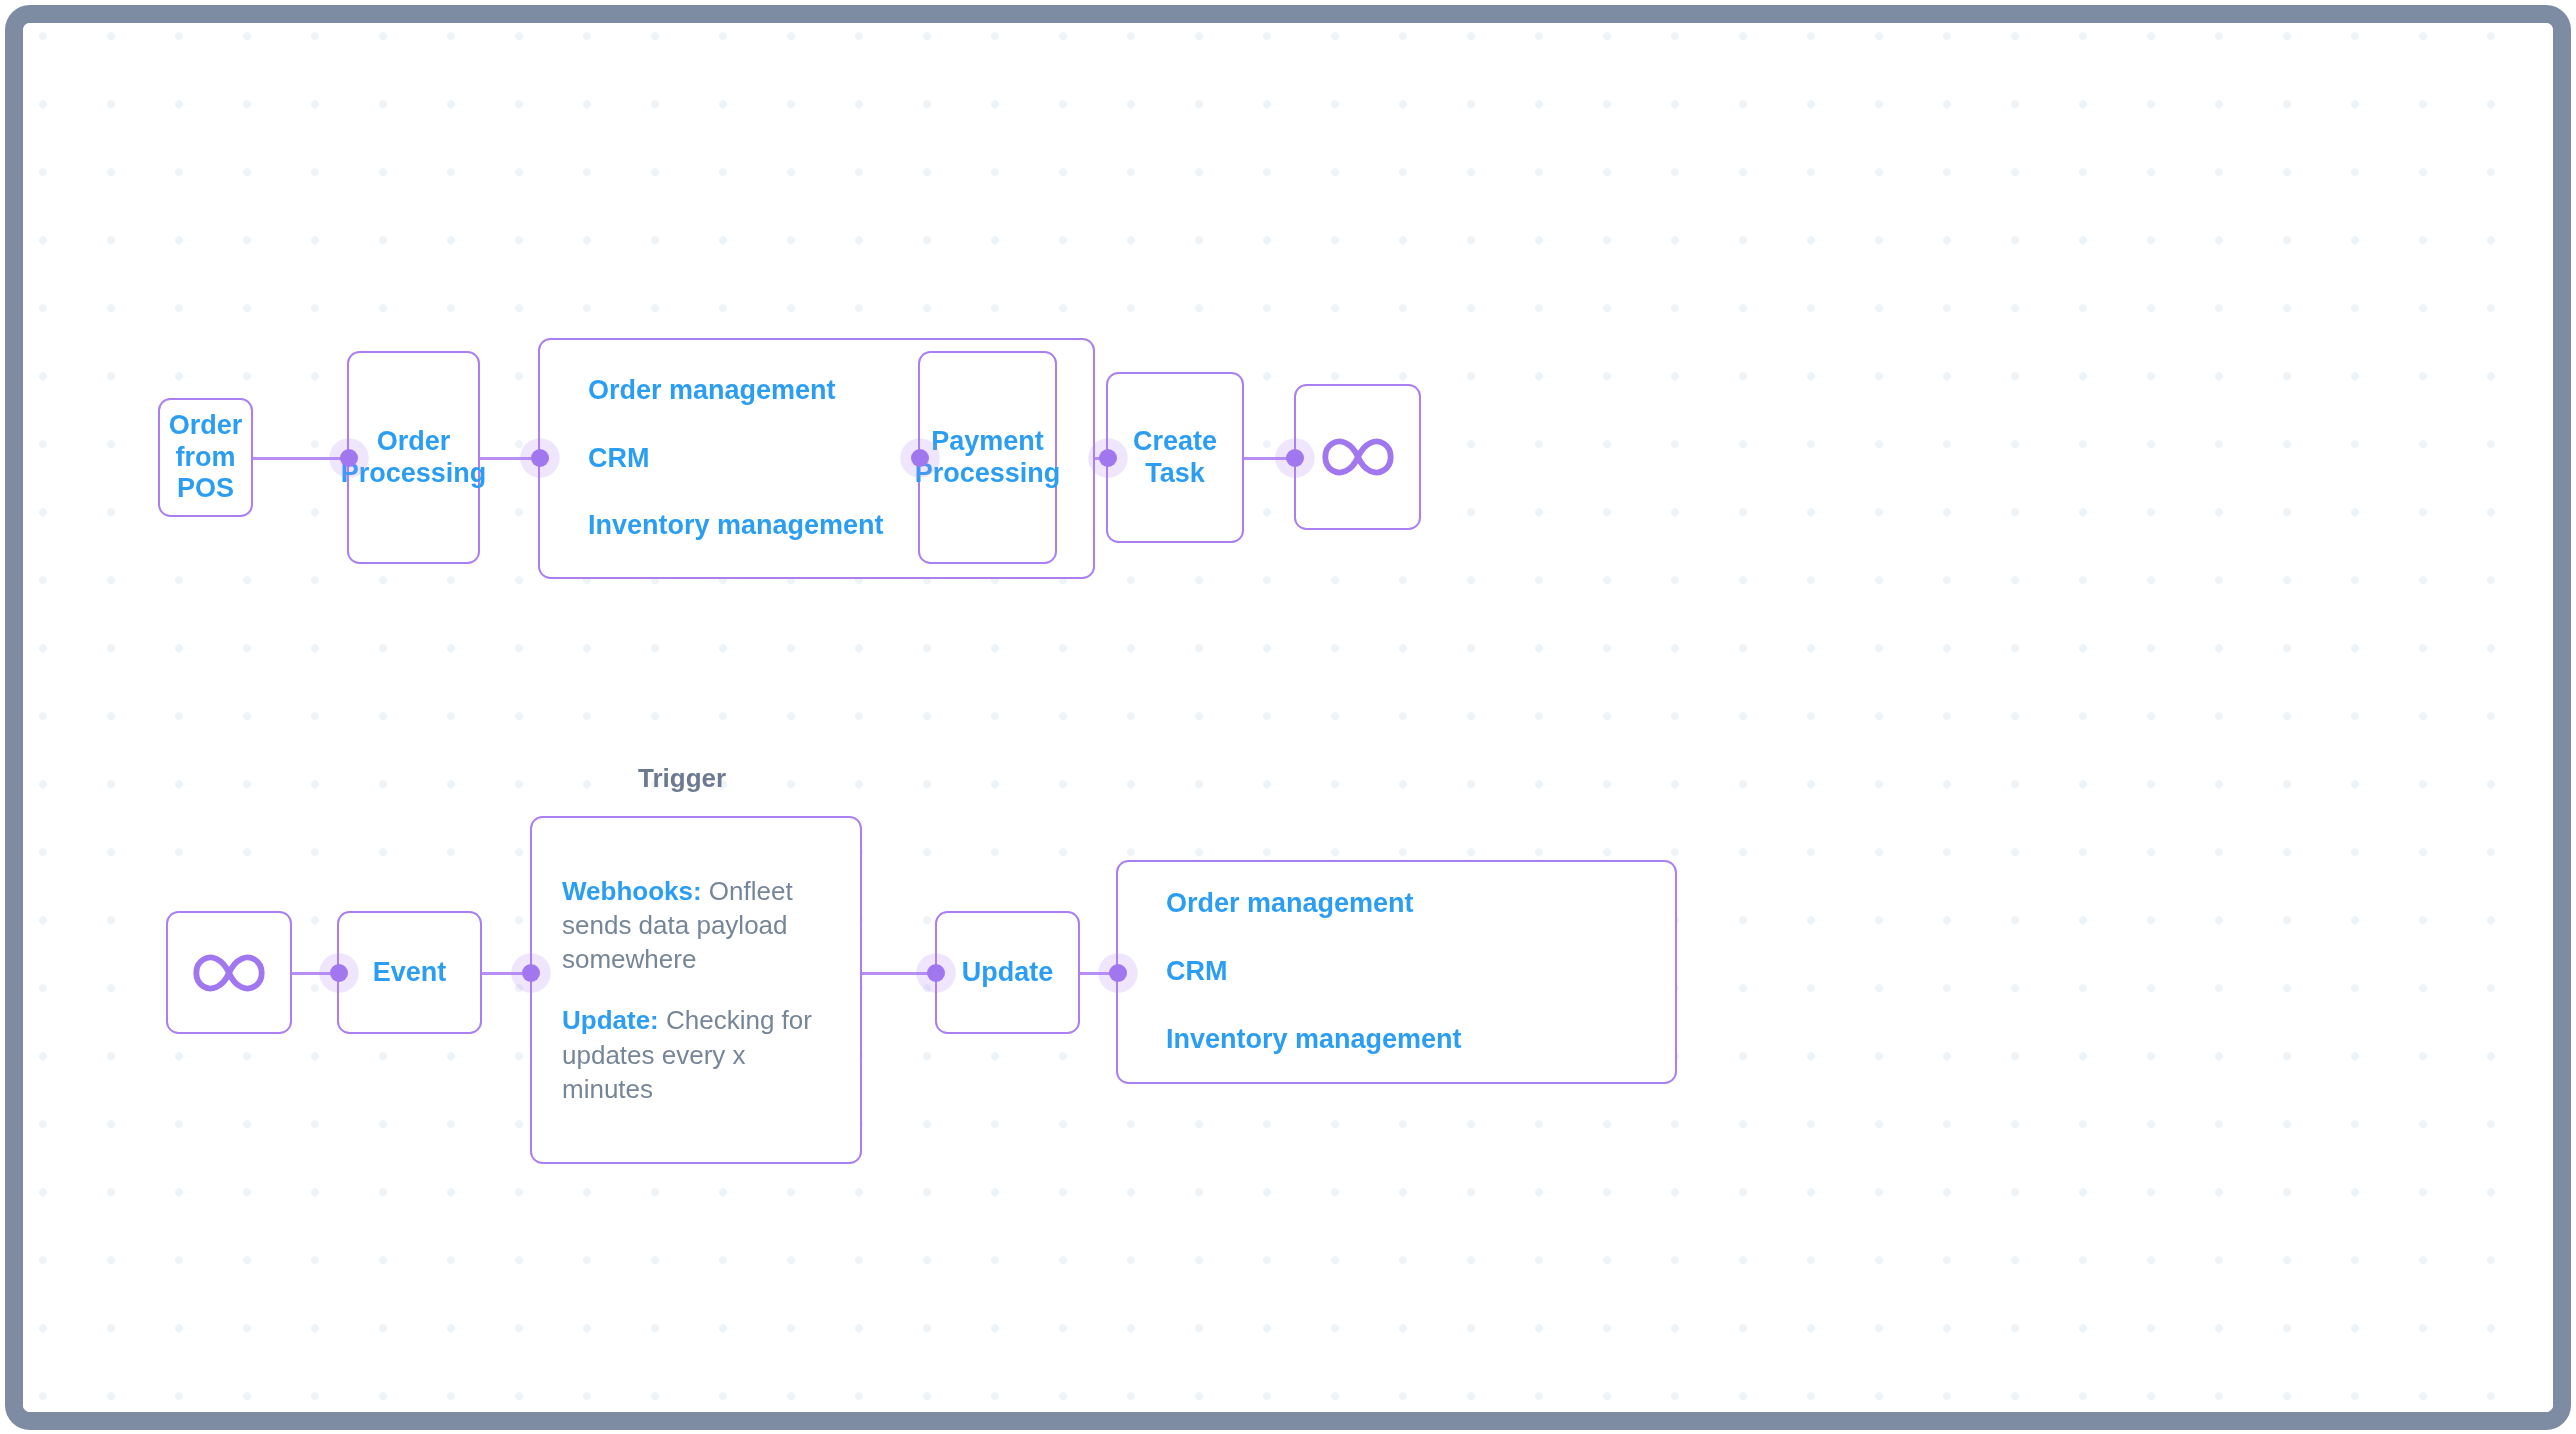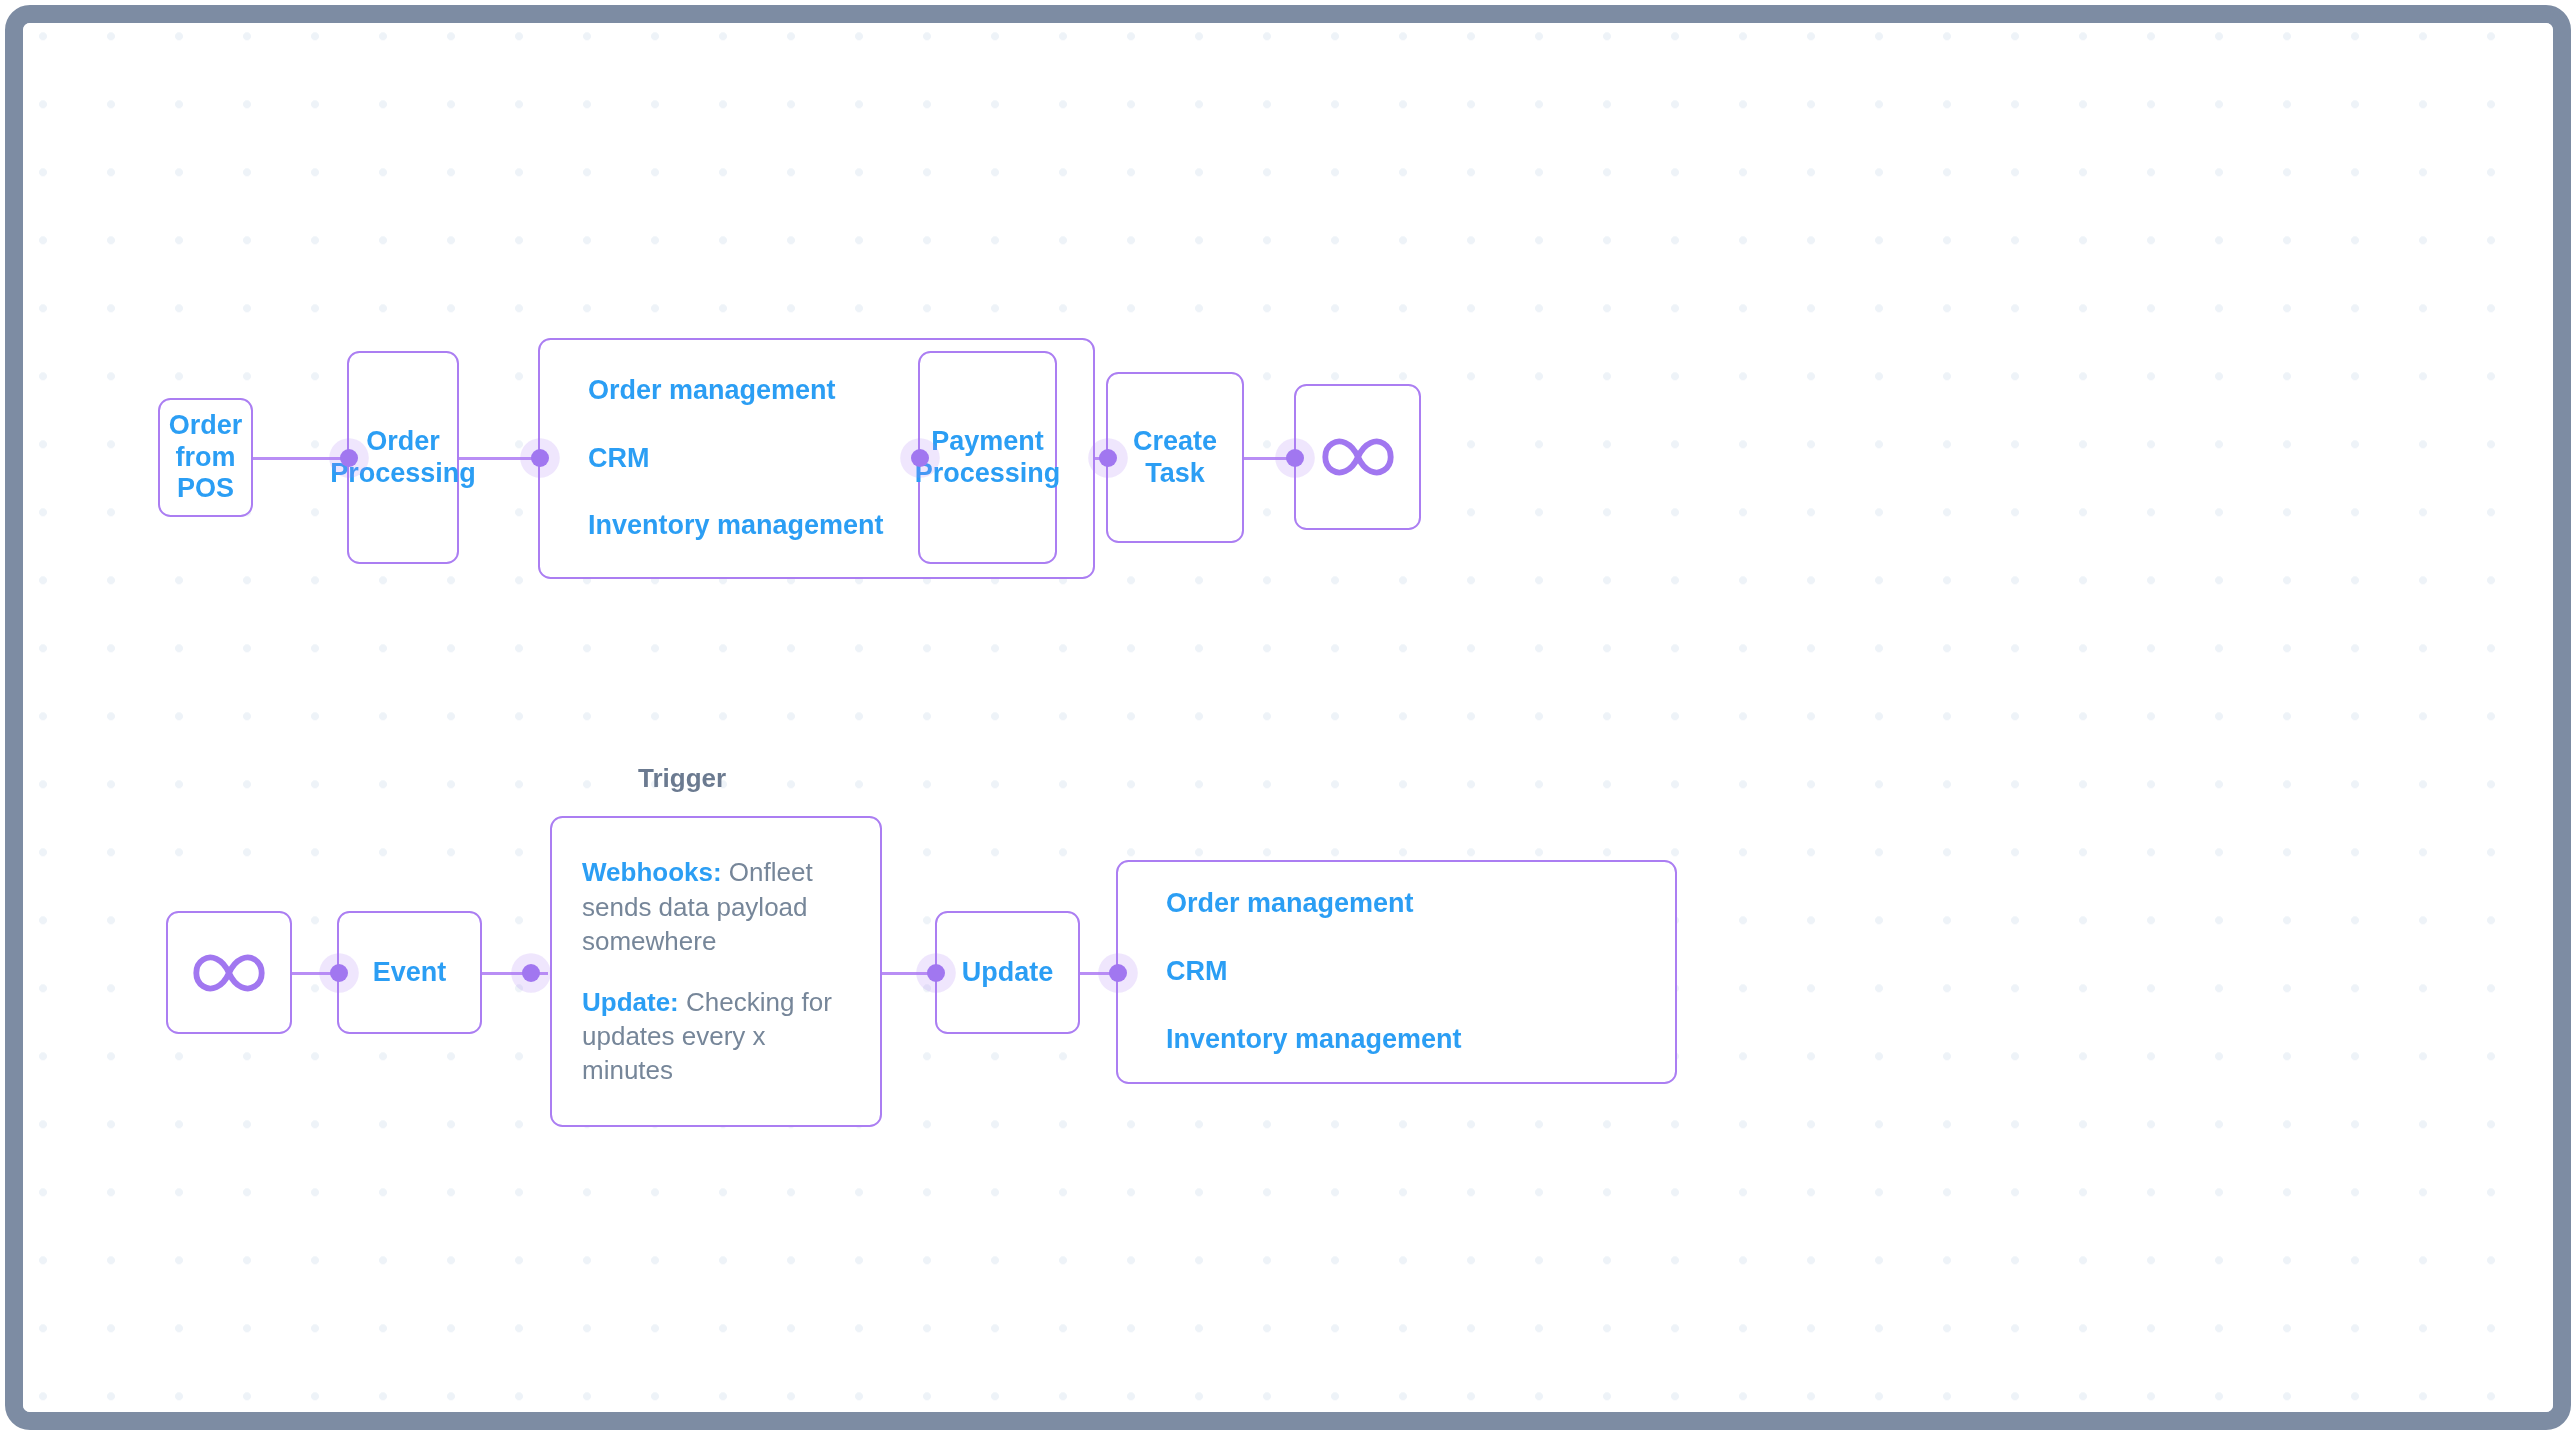--- a/index.html
+++ b/index.html
@@ -147,21 +147,21 @@
       <div class="edge" style="left: 390px; top: 434px; width: 140px; background: rgb(185, 142, 245);"></div>
       <div class="edge" style="left: 837px; top: 434px; width: 141px; background: rgb(185, 142, 245);"></div>
       <div class="edge" style="left: 1031px; top: 434px; width: 111px; background: rgb(185, 142, 245);"></div>
       <div class="edge" style="left: 1221px; top: 434px; width: 98px; background: rgb(185, 142, 245);"></div>
 
       <div class="node center" style="left: 135px; top: 375px; width: 95px; height: 119px; border-color: rgb(171, 126, 242);">
         <div class="node-line" style="color: rgb(43, 158, 244);">Order from
 POS</div>
       </div>
 
-      <div class="node center" style="left: 324px; top: 328px; width: 112px; height: 213px; border-color: rgb(171, 126, 242);">
+      <div class="node center" style="left: 324px; top: 328px; width: 133px; height: 213px; border-color: rgb(171, 126, 242);">
         <div class="node-line" style="color: rgb(43, 158, 244);">Order
 Processing</div>
       </div>
 
       <div class="node list" style="left: 515px; top: 315px; width: 557px; height: 241px; border-color: rgb(171, 126, 242);">
         <div class="node-line" style="color: rgb(43, 158, 244);">Order management</div>
         <div class="node-line" style="color: rgb(43, 158, 244);">CRM</div>
         <div class="node-line" style="color: rgb(43, 158, 244);">Inventory management</div>
       </div>
 
@@ -206,21 +206,21 @@
             <path d="M48 30 C 40 12, 26 8, 17 14 C 6 21, 6 39, 17 46 C 26 52, 40 48, 48 30
                      C 56 12, 70 8, 79 14 C 90 21, 90 39, 79 46 C 70 52, 56 48, 48 30 Z" fill="none" stroke="#a177f0" stroke-width="7" stroke-linecap="round"></path>
           </svg>
         </div>
       </div>
 
       <div class="node center" style="left: 314px; top: 888px; width: 145px; height: 123px; border-color: rgb(171, 126, 242);">
         <div class="node-line" style="color: rgb(43, 158, 244);">Event</div>
       </div>
 
-      <div class="node desc" style="left: 507px; top: 793px; width: 332px; height: 311px; border-color: rgb(171, 126, 242); margin-left: 20px;">
+      <div class="node desc" style="left: 507px; top: 793px; width: 332px; height: 348px; border-color: rgb(171, 126, 242);">
         <p class="desc-para" style="color: rgb(118, 134, 153);"><span class="desc-lead" style="color: rgb(43, 158, 244);">Webhooks:</span><span> Onfleet sends data payload somewhere</span></p>
         <p class="desc-para" style="color: rgb(118, 134, 153);"><span class="desc-lead" style="color: rgb(43, 158, 244);">Update:</span><span> Checking for updates every x minutes</span></p>
       </div>
 
       <div class="node center" style="left: 912px; top: 888px; width: 145px; height: 123px; border-color: rgb(171, 126, 242);">
         <div class="node-line" style="color: rgb(43, 158, 244);">Update</div>
       </div>
 
       <div class="node list" style="left: 1093px; top: 837px; width: 561px; height: 224px; border-color: rgb(171, 126, 242);">
         <div class="node-line" style="color: rgb(43, 158, 244);">Order management</div>

